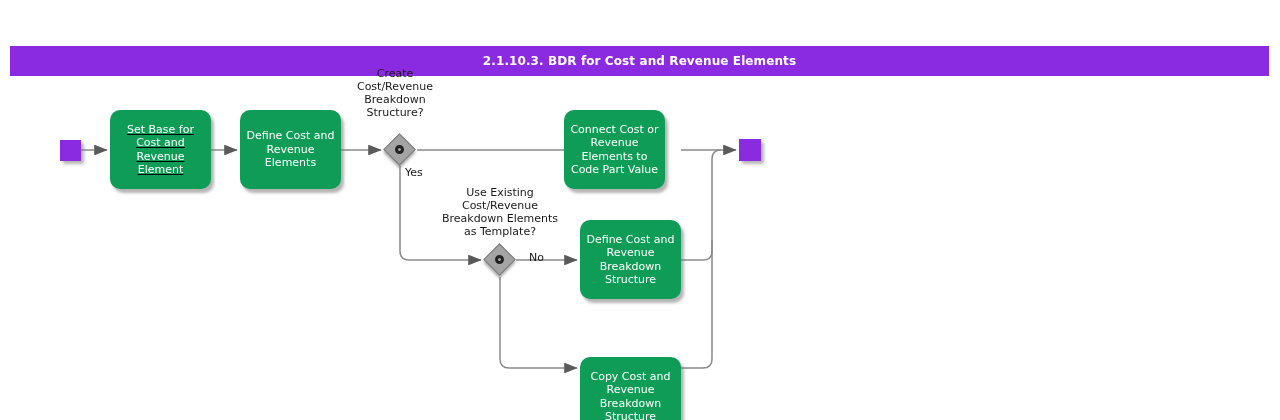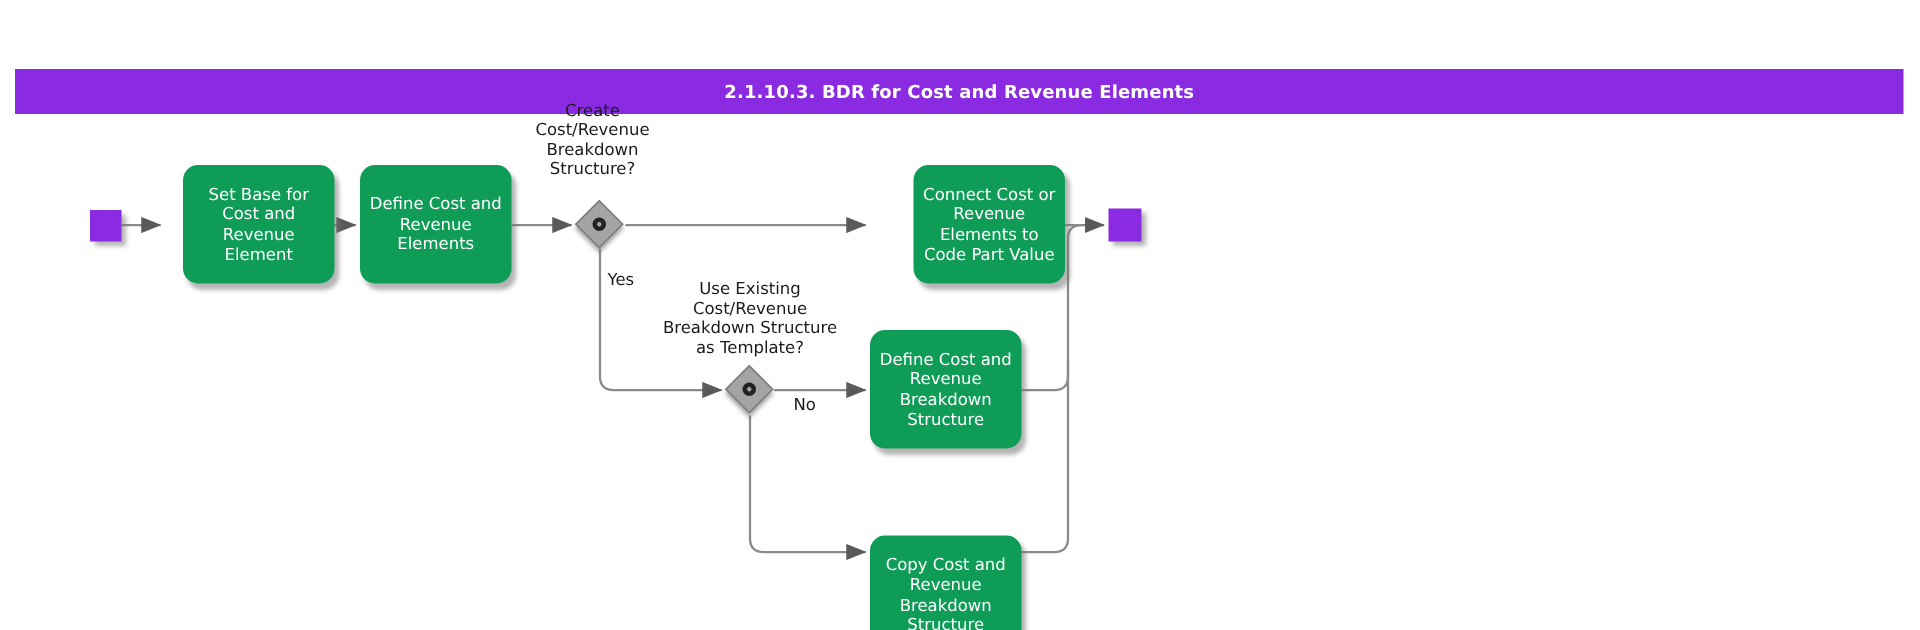--- a/index.html
+++ b/index.html
@@ -118,32 +118,32 @@
     <path class="edge" d="M 516 260 H 577" marker-end="url(#arrow)"></path>
     <path class="edge" d="M 500 277 V 359 Q 500 368 509 368 H 577" marker-end="url(#arrow)"></path>
     <path class="edge" d="M 681 150 H 736" marker-end="url(#arrow)"></path>
     <path class="edge" d="M 681 260 H 703 Q 712 260 712 251 V 240"></path>
     <path class="edge" d="M 681 368 H 703 Q 712 368 712 359 V 159 Q 712 150 721 150"></path>
   </svg>
 
   <div class="node" style="left:60px;top:140px;"></div>
   <div class="node" style="left:739px;top:139px;width:22px;height:22px;"></div>
 
-  <div class="activity" style="left:122px;top:110px;">
+  <div class="activity" style="left:110px;top:110px;text-decoration:underline;">
     <span class="alabel">Set Base for
 Cost and
 Revenue
 Element</span>
   </div>
   <div class="activity" style="left:240px;top:110px;">
     <span class="alabel">Define Cost and
 Revenue
 Elements</span>
   </div>
-  <div class="activity" style="left:609px;top:110px;align-items:center;">
+  <div class="activity" style="left:564px;top:110px;align-items:center;">
     <span class="alabel">Connect Cost or
 Revenue
 Elements to
 Code Part Value</span>
   </div>
   <div class="activity" style="left:580px;top:220px;">
     <span class="alabel">Define Cost and
 Revenue
 Breakdown
 Structure</span>
@@ -161,19 +161,19 @@
   <div class="diamond" style="left:488px;top:248px;">
     <div class="dcircle"></div>
   </div>
 
   <div class="qlabel" style="left:345px;top:67px;width:100px;">Create
 Cost/Revenue
 Breakdown
 Structure?</div>
   <div class="qlabel" style="left:425px;top:186px;width:150px;">Use Existing
 Cost/Revenue
-Breakdown Structure
+Breakdown Elements
 as Template?</div>
 
-  <div class="elabel" style="left:405px;top:180px;">Yes</div>
-  <div class="elabel" style="left:529px;top:263px;">No</div>
+  <div class="elabel" style="left:405px;top:166px;">Yes</div>
+  <div class="elabel" style="left:529px;top:251px;">No</div>
 
 </div>
 
 </body></html>

